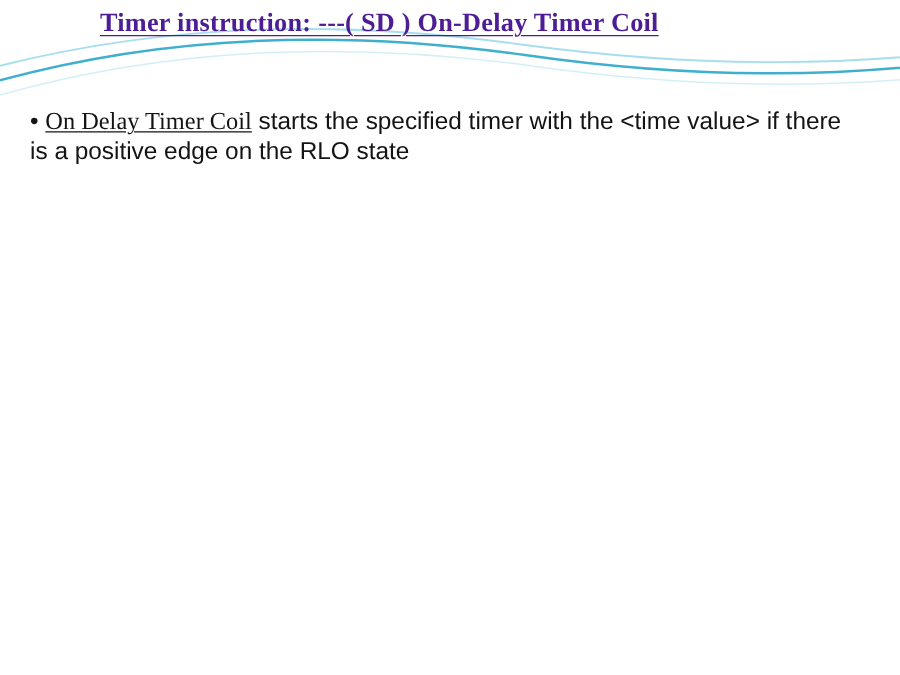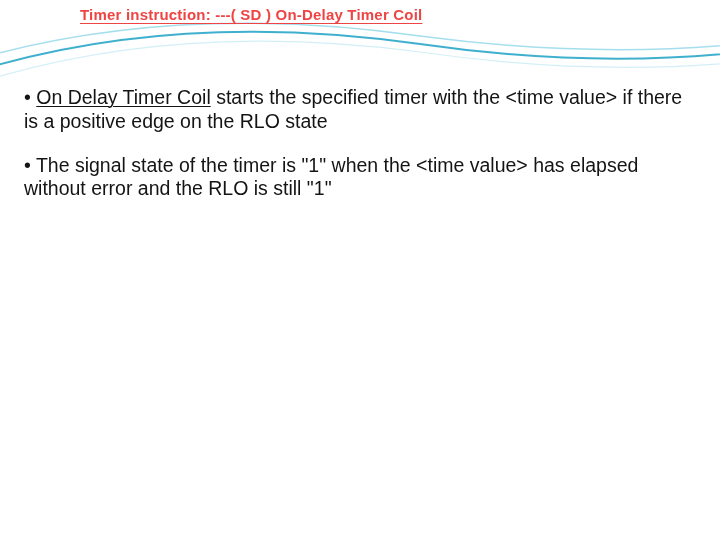--- a/index.html
+++ b/index.html
@@ -14,57 +14,56 @@
     position: absolute;
     top: 0; left: 0;
     width: 720px; height: 120px;
     pointer-events: none;
   }
   .title {
     position: absolute;
     top: 6px;
     left: 80px;
     right: 40px;
-    font-size: 15px;
+    font-size: 21px;
     font-weight: 700;
-    color: #ef4444;
+    color: #4c1d95;
     text-decoration: underline;
     text-decoration-thickness: 1px;
     text-underline-offset: 3px;
     letter-spacing: 0.2px;
+    font-family: Liberation Serif, serif;
   }
   .content {
     position: absolute;
     top: 86px;
     left: 24px;
     right: 32px;
     font-size: 19.5px;
     line-height: 1.22;
     color: #141414;
   }
   .bullet {
     margin-bottom: 20px;
   }
   .underline-lead {
     text-decoration: underline;
     text-decoration-thickness: 1px;
     text-underline-offset: 2px;
+    font-family: Liberation Serif, serif;
   }
 </style>
 </head>
 <body>
 
 <svg class="swoosh" viewBox="0 0 720 120" preserveAspectRatio="none">
   <path d="M -20 70 Q 180 10 420 44 Q 600 70 760 50" fill="none" stroke="#2aa6c9" stroke-width="2" opacity="0.9"></path>
   <path d="M -20 58 Q 180 2 420 36 Q 600 60 760 42" fill="none" stroke="#7fd0e6" stroke-width="1.5" opacity="0.7"></path>
   <path d="M -20 82 Q 180 20 420 52 Q 600 78 760 60" fill="none" stroke="#b6e4f0" stroke-width="1.2" opacity="0.6"></path>
 </svg>
 
 <div class="title">Timer instruction: ---( SD ) On-Delay Timer Coil</div>
 
 <div class="content">
   <div class="bullet">
     • <span class="underline-lead">On Delay Timer Coil</span><span> starts the specified timer with the &lt;time value&gt; if there is a positive edge on the RLO state</span>
   </div>
-  <div class="bullet">
-    • <span>The signal state of the timer is "1" when the &lt;time value&gt; has elapsed without error and the RLO is still "1"</span>
-  </div>
 </div>
 
 </body></html>

